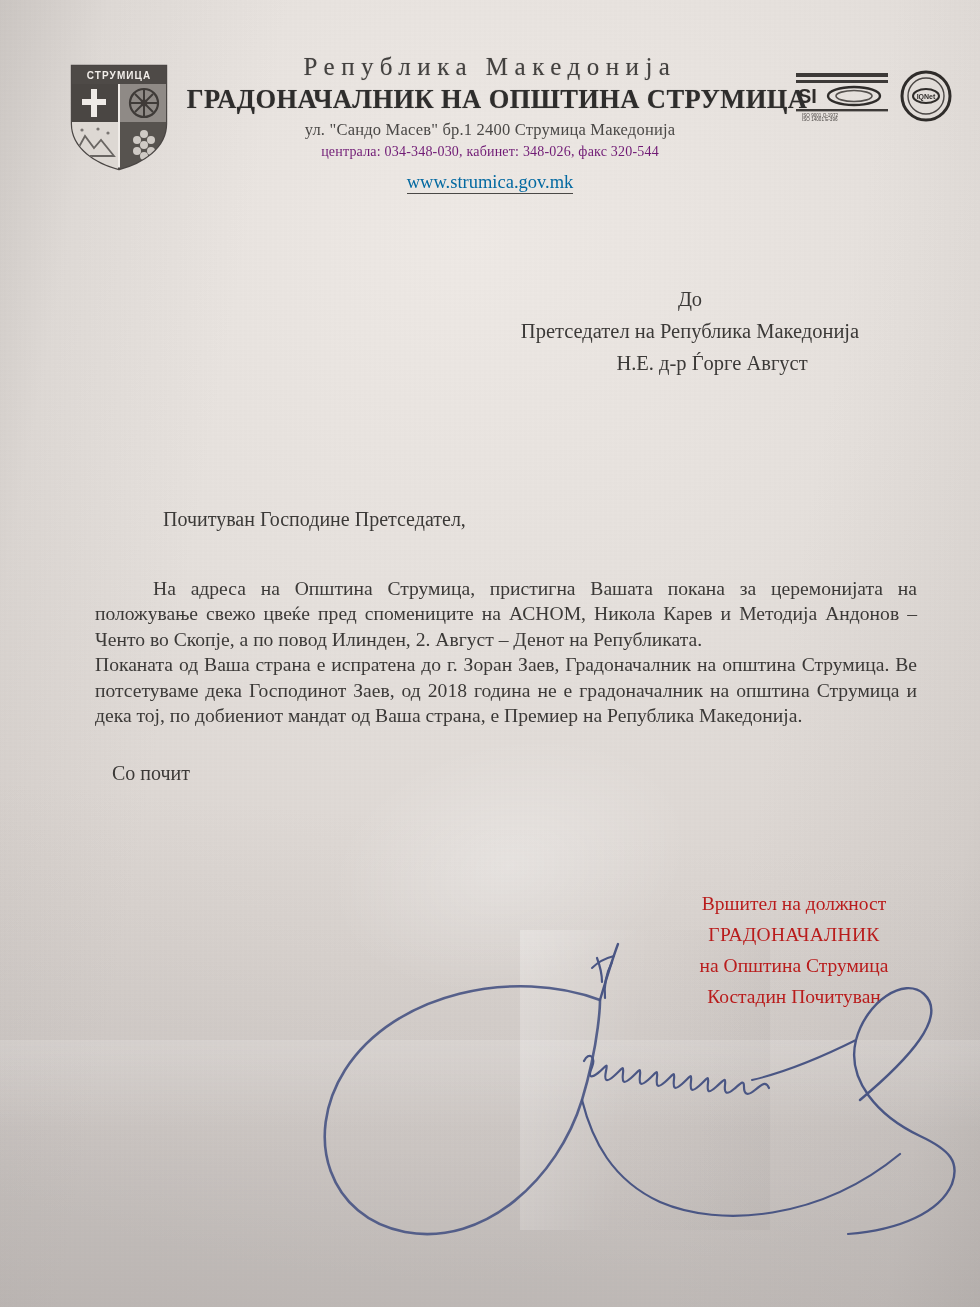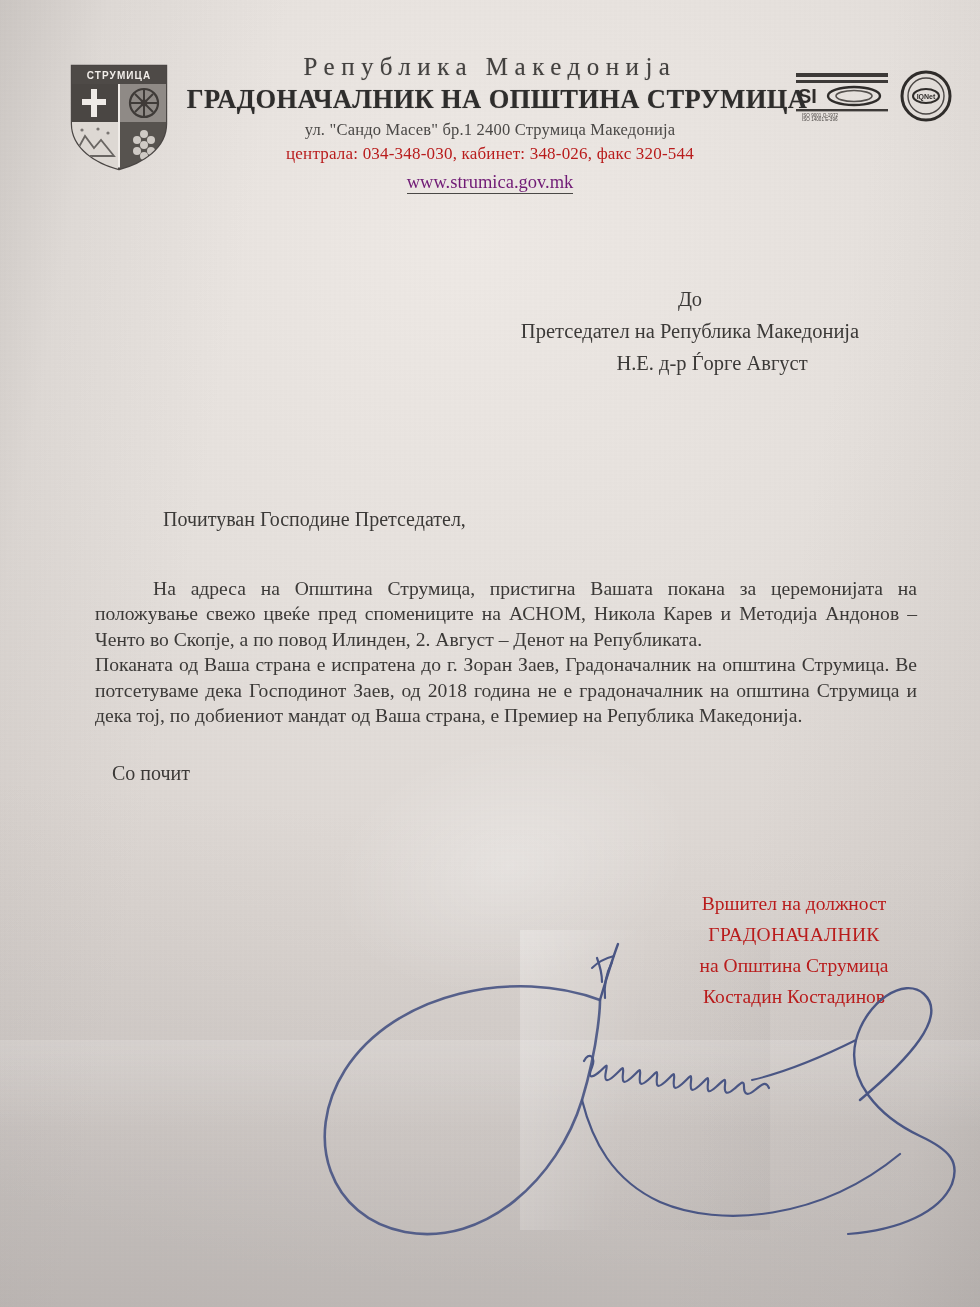--- a/index.html
+++ b/index.html
@@ -111,30 +111,30 @@
   .head-addr {
     font-size: 16.5px;
     color: #4a4846;
     margin-top: 5px;
     letter-spacing: .2px;
   }
   .head-phones {
     position: absolute;
     left: 0; right: 0; top: 144px;
     text-align: center;
-    font-size: 17px;
-    color: #b91c1c;
+    font-size: 14px;
+    color: #701a75;
     letter-spacing: .2px;
   }
   .head-url {
     position: absolute;
     left: 0; right: 0; top: 172px;
     text-align: center;
     font-size: 18.5px;
-    color: #701a75;
+    color: #0369a1;
   }
   .head-url span {
     border-bottom: 1.5px solid #4a4846;
     padding-bottom: 1px;
   }
 
   
   .addressee {
     position: absolute;
     left: 480px; top: 284px;
@@ -296,21 +296,21 @@
       <p class="indent">На адреса на Општина Струмица, пристигна Вашата покана за церемонијата  на положување свежо цвеќе   пред спомениците на АСНОМ, Никола Карев и Методија Андонов – Ченто во Скопје, а по повод  Илинден, 2. Август – Денот на Републиката.</p>
       <p>Поканата од Ваша страна е испратена до г. Зоран Заев, Градоначалник на општина Струмица. Ве потсетуваме дека Господинот Заев, од 2018 година не е градоначалник на општина Струмица и дека тој, по добиениот мандат од Ваша страна, е Премиер на Република Македонија.</p>
     </div>
 
     <div class="closing">Со почит</div>
 
     <div class="sigblock">
       <div>Вршител на должност</div>
       <div class="caps">ГРАДОНАЧАЛНИК</div>
       <div>на Општина Струмица</div>
-      <div>Костадин Костадинов</div>
+      <div>Костадин Почитуван</div>
     </div>
 
     <div class="signature">
       <svg viewBox="0 0 660 320" aria-hidden="true">
         <g fill="none" stroke="#4a5684" stroke-linecap="round" stroke-linejoin="round">
 
           <path d="M300 60 C215 28 95 52 45 130 C2 198 30 278 105 292 C185 307 258 238 282 160
                    C300 100 300 60 300 60 Z" stroke-width="2.6" opacity="0.92"></path>
 
           <path d="M300 60 C306 40 312 20 318 4" stroke-width="2.4"></path>

